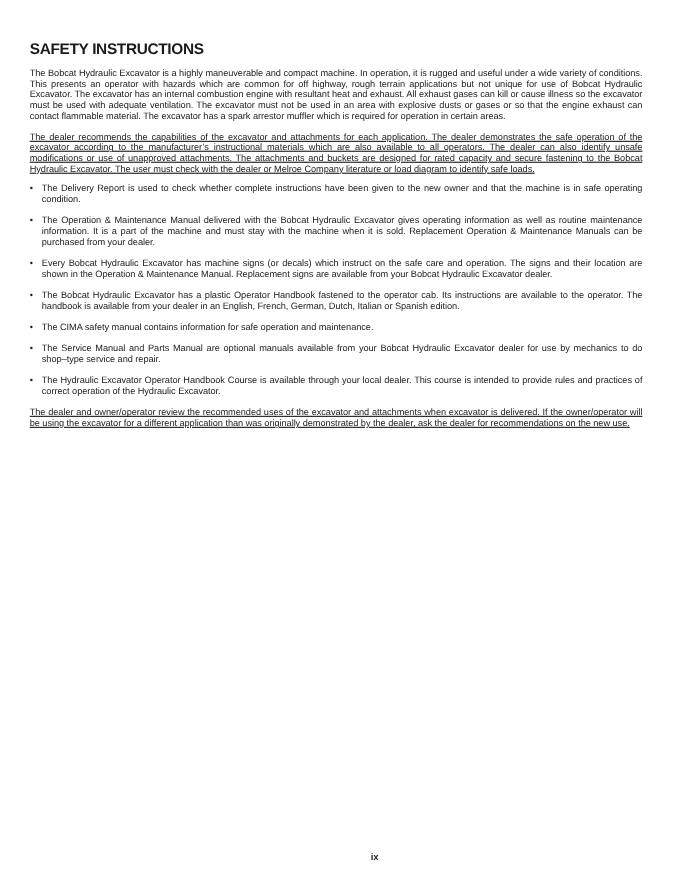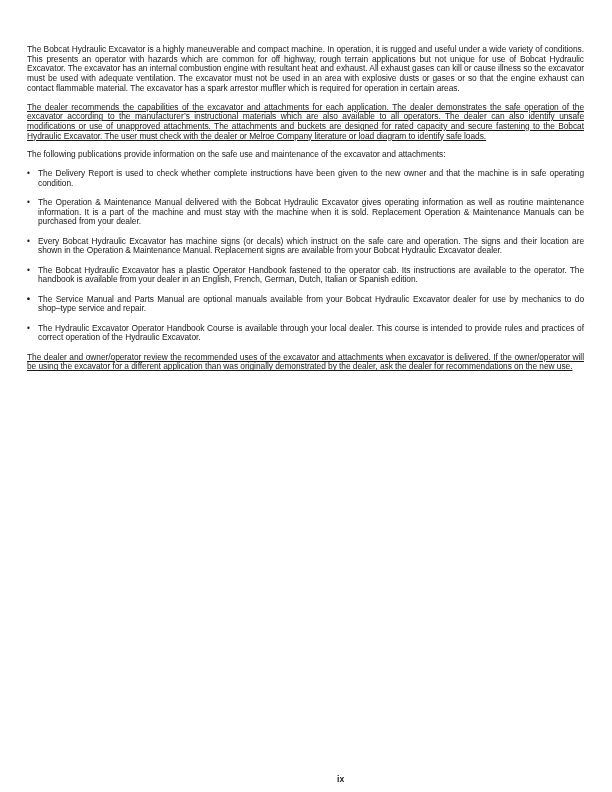--- a/index.html
+++ b/index.html
@@ -80,44 +80,45 @@
       font-size: 8.6px;
       font-weight: bold;
       text-align: right;
       line-height: 10px;
     }
   </style>
 </head>
 <body>
 
 <div class="page">
+  <h1 class="h1">SAFETY INSTRUCTIONS</h1>
 
   <p class="para p1">The Bobcat Hydraulic Excavator is a highly maneuverable and compact machine. In operation, it is rugged and useful under a wide variety of conditions. This presents an operator with hazards which are common for off highway, rough terrain applications but not unique for use of Bobcat Hydraulic Excavator. The excavator has an internal combustion engine with resultant heat and exhaust. All exhaust gases can kill or cause illness so the excavator must be used with adequate ventilation. The excavator must not be used in an area with explosive dusts or gases or so that the engine exhaust can contact flammable material. The excavator has a spark arrestor muffler which is required for operation in certain areas.</p>
   <p class="para p2">The dealer recommends the capabilities of the excavator and attachments for each application. The dealer demonstrates the safe operation of the excavator according to the manufacturer’s instructional materials which are also available to all operators. The dealer can also identify unsafe modifications or use of unapproved attachments. The attachments and buckets are designed for rated capacity and secure fastening to the Bobcat Hydraulic Excavator.  The user must check with the dealer or Melroe Company literature or load diagram to identify safe loads.</p>
-  <p class="para p3">The following publications provide information on the safe use and maintenance of the excavator and attachments:</p>
 
   <ul class="bullets">
     <li class="bullet">
       <span class="bullet-dot">•</span>
       <span>The Delivery Report is used to check whether complete instructions have been given to the new owner and that the machine is in safe operating condition.</span>
     </li>
     <li class="bullet">
       <span class="bullet-dot">•</span>
       <span>The Operation &amp; Maintenance Manual delivered with the Bobcat Hydraulic Excavator gives operating information as well as routine maintenance information. It is a part of the machine and must stay with the machine when it is sold. Replacement Operation &amp; Maintenance Manuals can be purchased from your dealer.</span>
     </li>
     <li class="bullet">
       <span class="bullet-dot">•</span>
       <span>Every Bobcat Hydraulic Excavator has machine signs (or decals) which instruct on the safe care and operation. The signs and their location are shown in the Operation &amp; Maintenance Manual. Replacement signs are available from your Bobcat Hydraulic Excavator dealer.</span>
     </li>
     <li class="bullet">
       <span class="bullet-dot">•</span>
       <span>The Bobcat Hydraulic Excavator has a plastic Operator Handbook fastened to the operator cab.  Its  instructions  are available to the operator. The handbook is available from your dealer in an English, French, German, Dutch, Italian or Spanish edition.</span>
     </li>
     <li class="bullet">
       <span class="bullet-dot">•</span>
+      <span>The CIMA safety manual contains information for safe operation and maintenance.</span>
     </li>
     <li class="bullet">
       <span class="bullet-dot">•</span>
       <span>The Service Manual and Parts Manual are optional manuals available from your Bobcat Hydraulic Excavator dealer for use by mechanics to do shop–type service and repair.</span>
     </li>
     <li class="bullet">
       <span class="bullet-dot">•</span>
       <span>The Hydraulic Excavator Operator Handbook Course is available through your local dealer.  This course is intended to provide rules and practices of correct operation of the Hydraulic Excavator.</span>
     </li>
   </ul>

